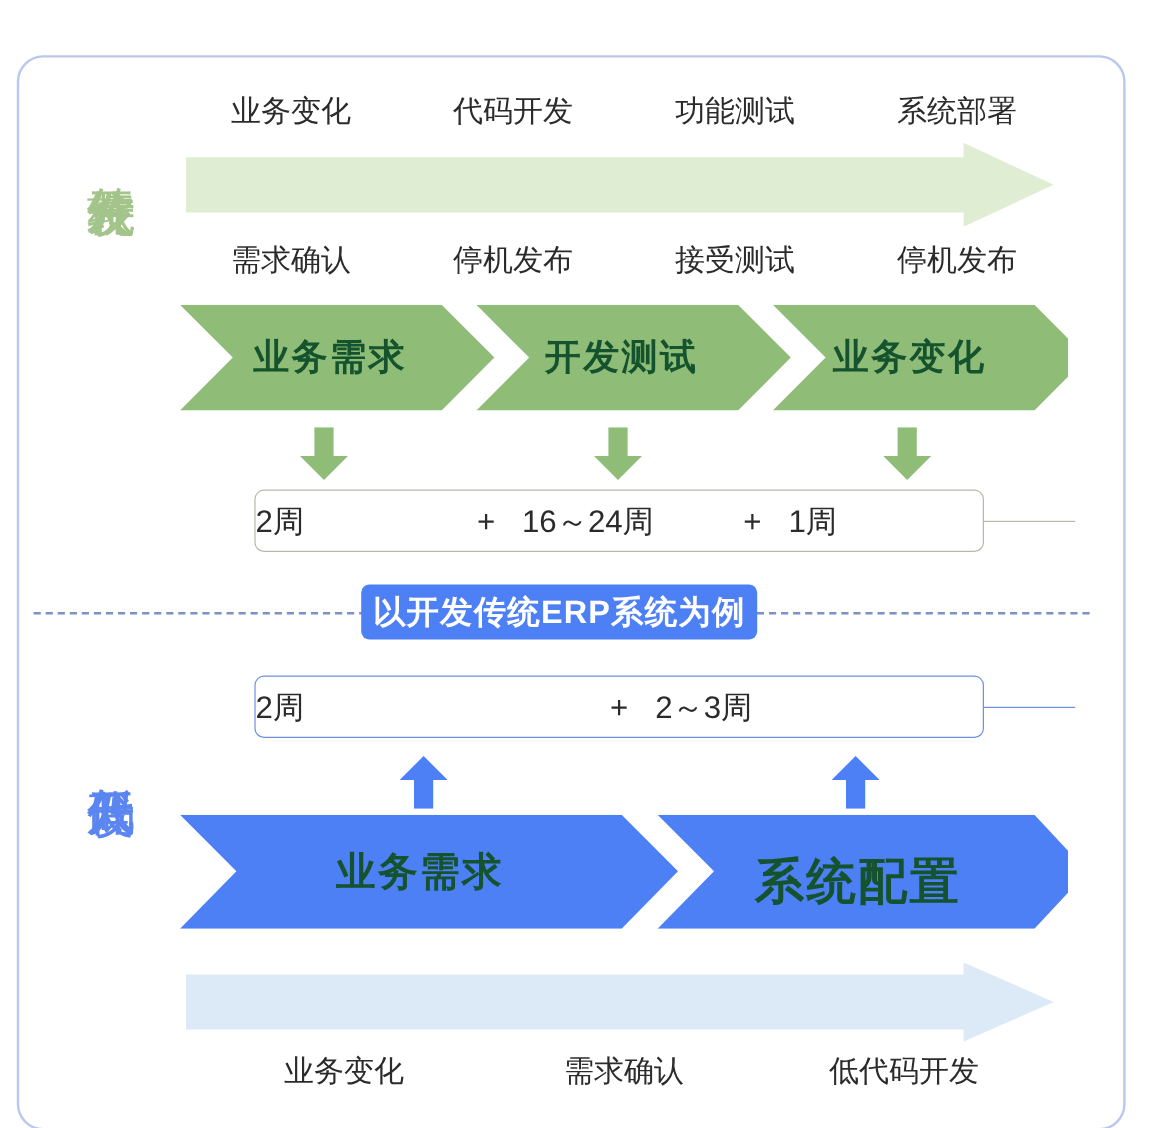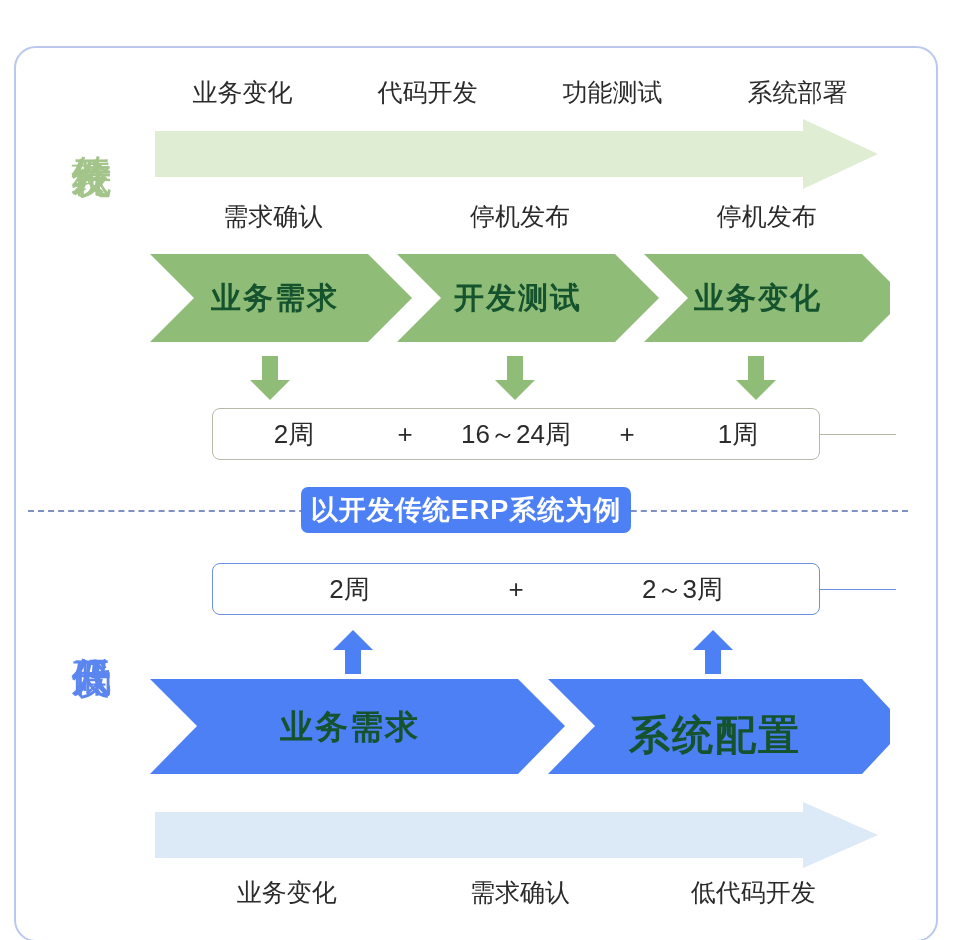--- a/index.html
+++ b/index.html
@@ -100,21 +100,21 @@
     border-radius: 8px;
     box-sizing: border-box;
     background: #ffffff;
     display: flex;
     align-items: center;
     font-size: 26px;
     color: #2b2b2b;
   }
   .dur-box.green-b { border: 1px solid #b7b9a8; top: 384px; }
   .dur-box.blue-b  { border: 1px solid #6e90e0; top: 539px; }
-  .dur-box .seg { flex: 1 1 0; text-align: center; white-space: nowrap; }
+  .dur-box .seg { flex: 1 1 0; white-space: nowrap; }
   .dur-box .plus { flex: 0 0 60px; text-align: center; }
   .dur-tail {
     position: absolute;
     left: 820px;
     width: 76px;
     height: 0;
     border-top: 1px solid #b7b9a8;
   }
   .dur-tail.blue-t { border-top-color: #6e90e0; }
 
@@ -165,20 +165,21 @@
 
   <div class="banner" style="top:95px">
     <svg viewBox="0 0 723 70" preserveAspectRatio="none">
       <polygon points="0,12 648,12 648,0 723,35 648,70 648,58 0,58" fill="#dfeed3"></polygon>
     </svg>
   </div>
 
   <div class="cap-row" style="top:176px">
     <span class="cap">需求确认</span>
     <span class="cap">停机发布</span>
+    <span class="cap">接受测试</span>
     <span class="cap">停机发布</span>
   </div>
 
   <div class="chev-row" style="top:230px">
     <svg viewBox="0 0 740 88" preserveAspectRatio="none">
       <polygon points="0,0 218,0 262,44 218,88 0,88 44,44" fill="#8fbc77"></polygon>
       <polygon points="247,0 465,0 509,44 465,88 247,88 291,44" fill="#8fbc77"></polygon>
       <polygon points="494,0 712,0 740,28 740,60 712,88 494,88 538,44" fill="#8fbc77"></polygon>
     </svg>
     <span class="chev-label" style="left:125px; top:44px">业务需求</span>

